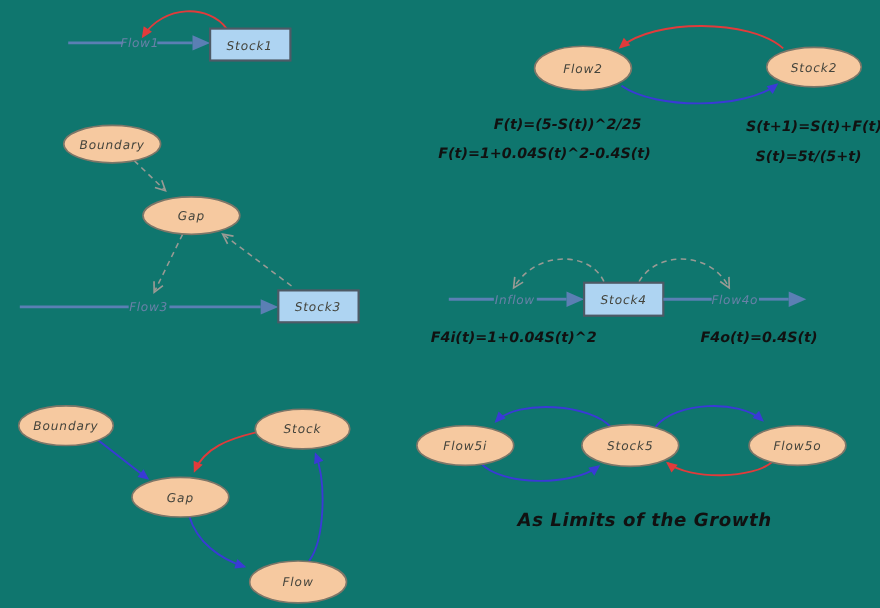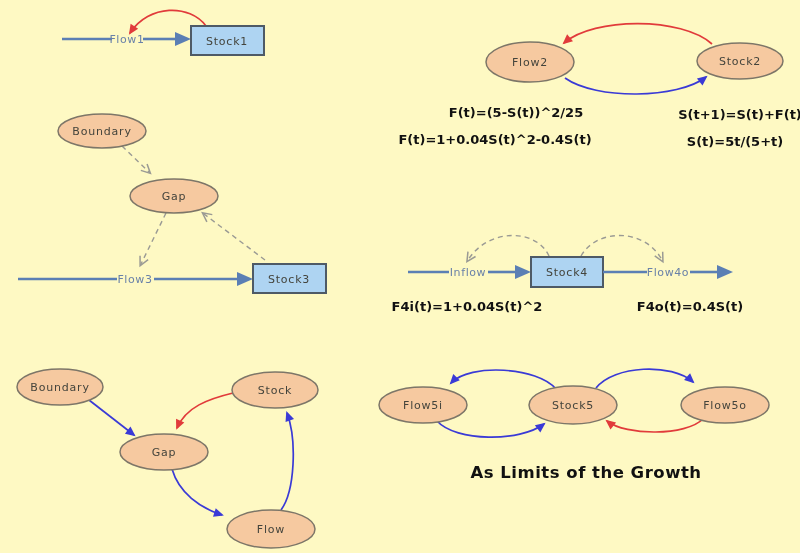--- a/index.html
+++ b/index.html
@@ -1,21 +1,22 @@
 <!DOCTYPE html>
 <html><head>
 <meta charset="utf-8">
 <style>
   html, body { margin: 0; padding: 0; background: #ffffff; }
   .canvas {
     position: relative;
     width: 800px; height: 553px;
-    background: #fef9c3;
+    background: #0f766e;
     font-family: "DejaVu Sans", sans-serif;
     overflow: hidden;
+    font-style: italic;
   }
   svg { display: block; }
   text {
     font-family: "DejaVu Sans", sans-serif;
     text-anchor: middle;
   }
   .node-label { font-size: 11px; fill: #44443c; letter-spacing: 0.8px; }
   .flow-label { font-size: 11px; fill: #6981a8; letter-spacing: 0.6px; }
   .formula    { font-size: 13px; font-weight: 600; fill: #111111; }
   .caption    { font-size: 16.5px; font-weight: 600; fill: #111111; letter-spacing: 0.5px; }

